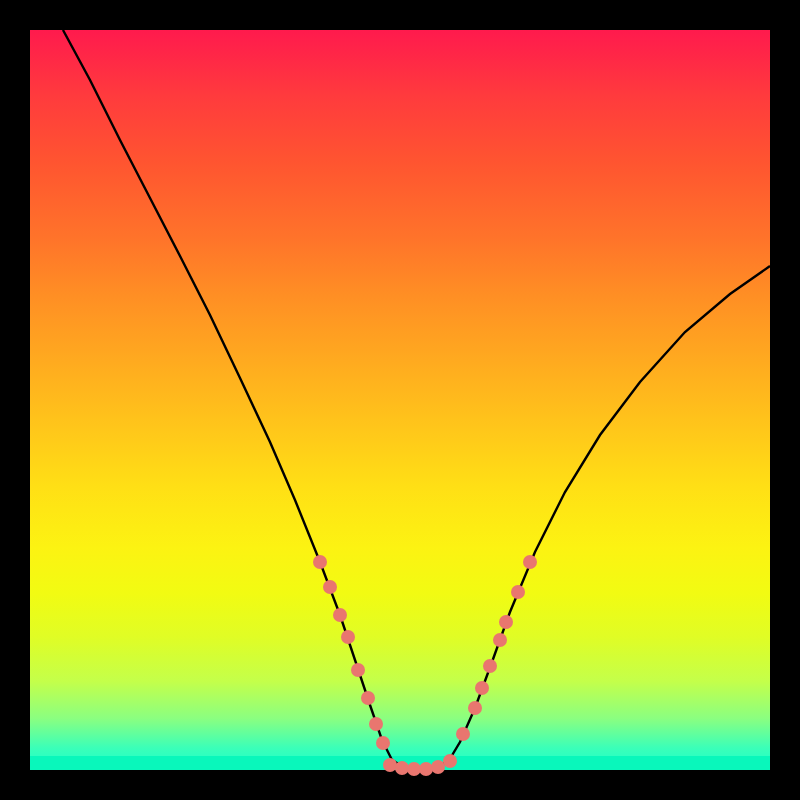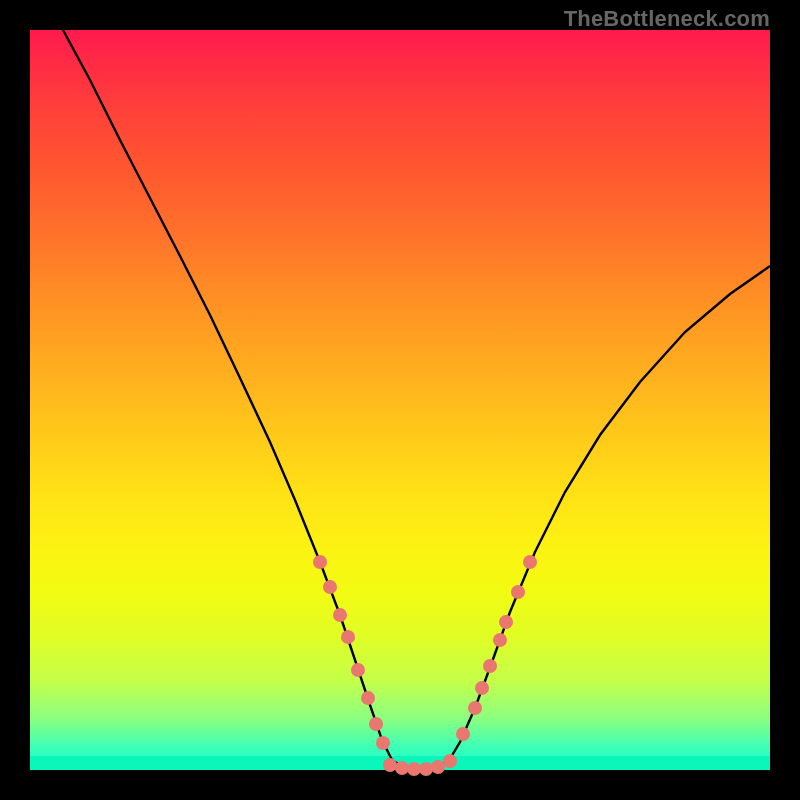--- a/index.html
+++ b/index.html
@@ -74,21 +74,20 @@
     bottom: 0;
     width: 740px;
     height: 14px;
     background: #09f7bb;
   }
 </style>
 </head>
 <body>
 
 <div class="frame">
-  <div class="attribution">TheBottleneck.com</div>
 
   <div class="plot-area">
     <div class="baseline"></div>
     <svg class="curve" viewBox="0 0 740 740" preserveAspectRatio="none">
       <path id="curve-path" class="curve-path" d="M33 0 L60 50 L90 110 L120 168 L150 226 L180 285 L210 348 L240 412 L265 470 L290 532 L310 585 L325 630 L340 675 L352 710 L362 730 L375 738 L400 738 L418 732 L430 712 L445 678 L462 632 L480 582 L505 522 L535 462 L570 405 L610 352 L655 302 L700 264 L740 236"></path>
       <g id="dots-group">
           <circle cx="290" cy="532" r="7" class="dot"></circle>
           <circle cx="300" cy="557" r="7" class="dot"></circle>
           <circle cx="310" cy="585" r="7" class="dot"></circle>
           <circle cx="318" cy="607" r="7" class="dot"></circle>

